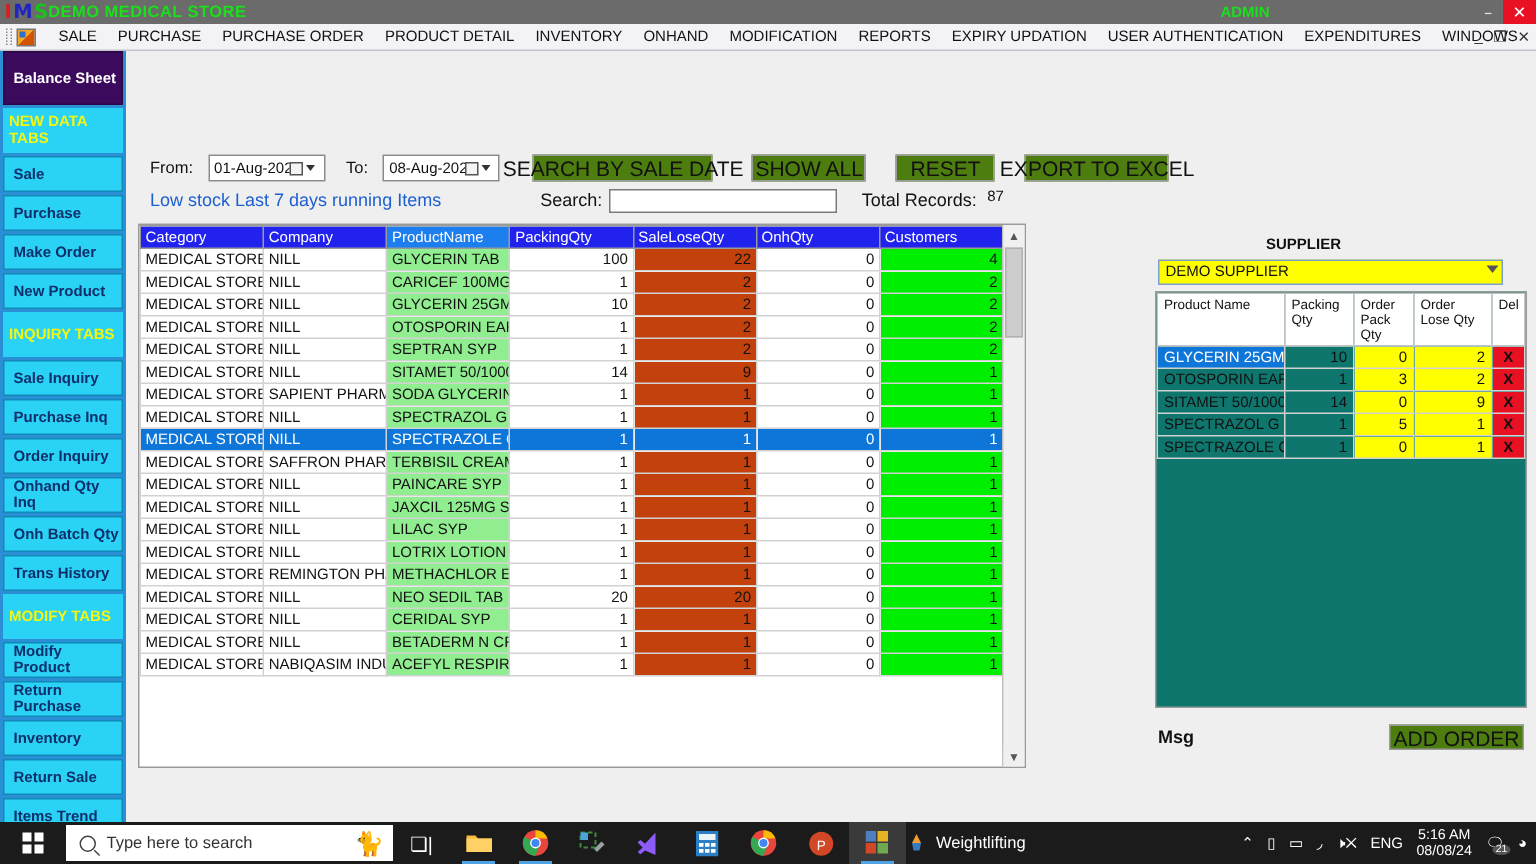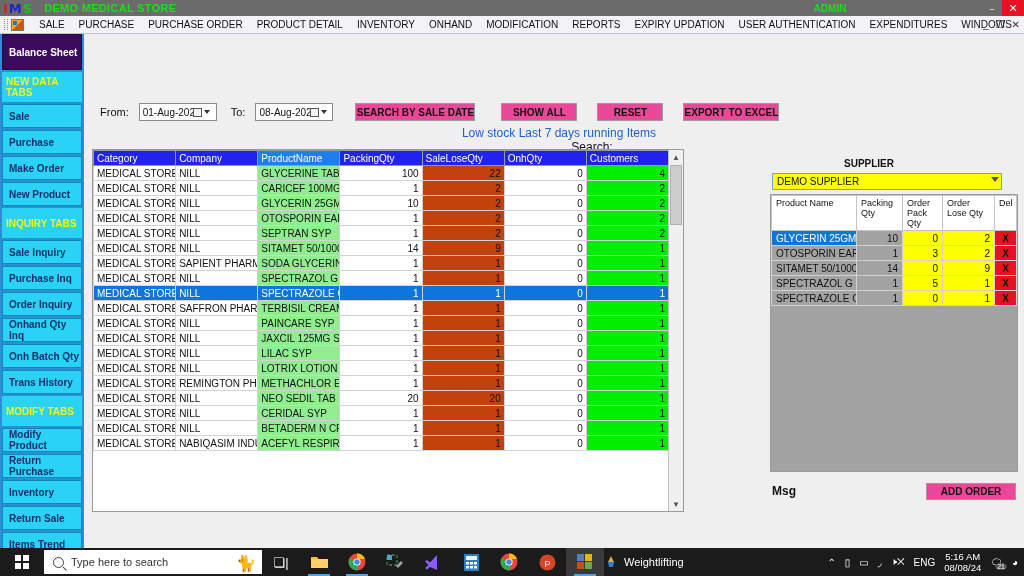--- a/index.html
+++ b/index.html
@@ -13,21 +13,21 @@
     position:relative;
   }
   
   #titlebar {
     height:16px; background:#6b6b6b; position:relative;
     display:flex; align-items:center;
   }
   #logo { display:flex; align-items:center; padding-left:3px; gap:1px; }
   #logo span { font-weight:bold; font-size:13px; line-height:13px; font-family:"DejaVu Sans", sans-serif;}
   .lg-i{color:#e01b1b;} .lg-m{color:#1f25c4;} .lg-s{color:#18c21a;}
-  #app-title { color:#19e019; font-weight:bold; font-size:11px; margin-left:12px; letter-spacing:.3px;}
+  #app-title { color:#19e019; font-weight:bold; font-size:11px; margin-left:0; letter-spacing:.3px;}
   #admin-label { position:absolute; left:50%; margin-left:318px; transform:translateX(-50%); color:#19e019; font-weight:bold; font-size:10px;}
   #win-btns { position:absolute; right:0; top:0; height:16px; display:flex; align-items:center;}
   .winbtn { width:20px; height:16px; display:flex; align-items:center; justify-content:center; color:#e8e8e8; font-size:11px; font-family:"DejaVu Sans", sans-serif;}
   .winbtn.close { background:#e81123; color:#fff; font-weight:bold; width:22px; }
   
   #menubar {
     height:18px; background:#f3f3f7; border-bottom:1px solid #c4c4cc;
     display:flex; align-items:center; position:relative; padding-left:4px;
   }
   #menu-grip { width:4px; height:11px; border-left:1px dotted #888; border-right:1px dotted #888; margin-right:3px;}
@@ -53,27 +53,26 @@
   #filterbar { position:absolute; left:16px; top:66px; right:6px; height:24px; display:flex; align-items:center; gap:10px; }
   .lbl { font-size:11px; color:#111; }
   .datebox {
     width:78px; height:18px; background:#fff; border:1px solid #8a8a8a; display:flex; align-items:center;
     font-size:10px; color:#111; padding-left:3px; position:relative;
   }
   .date-dd { position:absolute; right:1px; top:1px; width:26px; height:14px; display:flex; align-items:center; justify-content:center; gap:2px;}
   .date-dd .cal{width:9px;height:9px;border:1px solid #555;background:#f4f4f4;display:inline-block;}
   .date-dd .arw{width:0;height:0;border-left:3px solid transparent;border-right:3px solid transparent;border-top:4px solid #333;}
   .btn {
-    height:18px; background:#ec4899; border:1px solid #9b9b9b; color:#111; font-size:10px;
+    height:18px; background:#4d7c0f; border:1px solid #9b9b9b; color:#111; font-size:14px;
     padding:0 8px; display:flex; align-items:center; justify-content:center; white-space:nowrap;
     font-family:"Liberation Sans", sans-serif;
-    font-weight:bold;
-  }
-  
-  #searchrow { position:absolute; left:16px; top:92px; right:6px; height:22px; display:flex; align-items:center;flex-direction:column; }
+  }
+  
+  #searchrow { position:absolute; left:16px; top:92px; right:6px; height:22px; display:flex; align-items:flex-start; }
   #lowstock-label { color:#1d5fd0; font-size:12px; }
   #search-label { font-size:12px; color:#111; margin-left:66px; }
   #search-input { width:152px; height:16px; border:1px solid #7a7a7a; background:#fff; margin-left:5px; }
   #totrec-label { font-size:12px; color:#111; margin-left:16px; }
   #totrec-value { font-size:10px; color:#111; margin-left:7px; }
   
   #leftgrid { position:absolute; left:8px; top:115px; width:592px; bottom:36px; border:1px solid #9a9a9a; background:#fff; overflow:hidden;}
   table.grid { border-collapse:collapse; width:576px; table-layout:fixed; }
   table.grid th {
     background:#2222ee; color:#fff; font-size:10px; font-weight:normal; text-align:left;
@@ -90,21 +89,21 @@
   #left-scroll { position:absolute; right:0; top:0; width:15px; bottom:0; background:#f0f0f0; border-left:1px solid #c0c0c0;}
   .sb-arrow{height:14px;display:flex;align-items:center;justify-content:center;font-size:8px;color:#555;background:#f0f0f0;}
   #left-thumb { position:absolute; top:15px; left:1px; width:12px; height:60px; background:#cdcdcd; border:1px solid #b0b0b0;}
   
   #supplier-label { position:absolute; left:760px; top:124px; font-size:10px; color:#111; font-weight:bold;}
   #supplier-select {
     position:absolute; left:688px; top:139px; width:230px; height:17px; background:#ffff00;
     border:1px solid #7a9fd0; font-size:10px; color:#111; display:flex; align-items:center; padding-left:4px;
   }
   #supplier-arrow { position:absolute; right:2px; top:3px; width:0;height:0;border-left:4px solid transparent;border-right:4px solid transparent;border-top:5px solid #555;}
-  #rightgrid { position:absolute; left:686px; top:160px; right:6px; bottom:76px; border:1px solid #9a9a9a; background:#a3a3a3; overflow:hidden;}
+  #rightgrid { position:absolute; left:686px; top:160px; right:6px; bottom:76px; border:1px solid #9a9a9a; background:#0f766e; overflow:hidden;}
   table.rgrid { border-collapse:collapse; width:100%; table-layout:fixed; }
   table.rgrid th { background:#fff; color:#111; font-size:9px; font-weight:normal; text-align:left; border:1px solid #c4c4c4; padding:2px 4px; vertical-align:top;}
   table.rgrid td { border:1px solid #d2d2d2; height:15px; font-size:10px; color:#111; padding:0 4px; white-space:nowrap; overflow:hidden;}
   td.r-name{}
   td.r-pack{width:46px;text-align:right;}
   td.r-opk{width:40px;text-align:right;background:#ffff00;}
   td.r-olq{width:52px;text-align:right;background:#ffff00;}
   td.r-del{width:22px;text-align:center;background:#e81123;color:#fff;font-weight:bold;}
   tr.rselected td.r-name { background:#0f76d9; color:#fff; }
   #msg-label { position:absolute; left:688px; bottom:50px; font-size:12px; font-weight:bold; color:#111;}
@@ -241,21 +240,21 @@
               <th class="c-pack">PackingQty</th>
               <th class="c-sale">SaleLoseQty</th>
               <th class="c-onh">OnhQty</th>
               <th class="c-cust">Customers</th>
             </tr>
           </thead>
         <tbody id="lg-body">
             <tr>
               <td class="c-cat">MEDICAL STORE</td>
               <td class="c-comp">NILL</td>
-              <td class="c-prod">GLYCERINE TAB</td>
+              <td class="c-prod">GLYCERIN TAB</td>
               <td class="c-pack">100</td>
               <td class="c-sale">22</td>
               <td class="c-onh">0</td>
               <td class="c-cust">4</td>
             </tr>
             <tr>
               <td class="c-cat">MEDICAL STORE</td>
               <td class="c-comp">NILL</td>
               <td class="c-prod">CARICEF 100MG SYP</td>
               <td class="c-pack">1</td>

